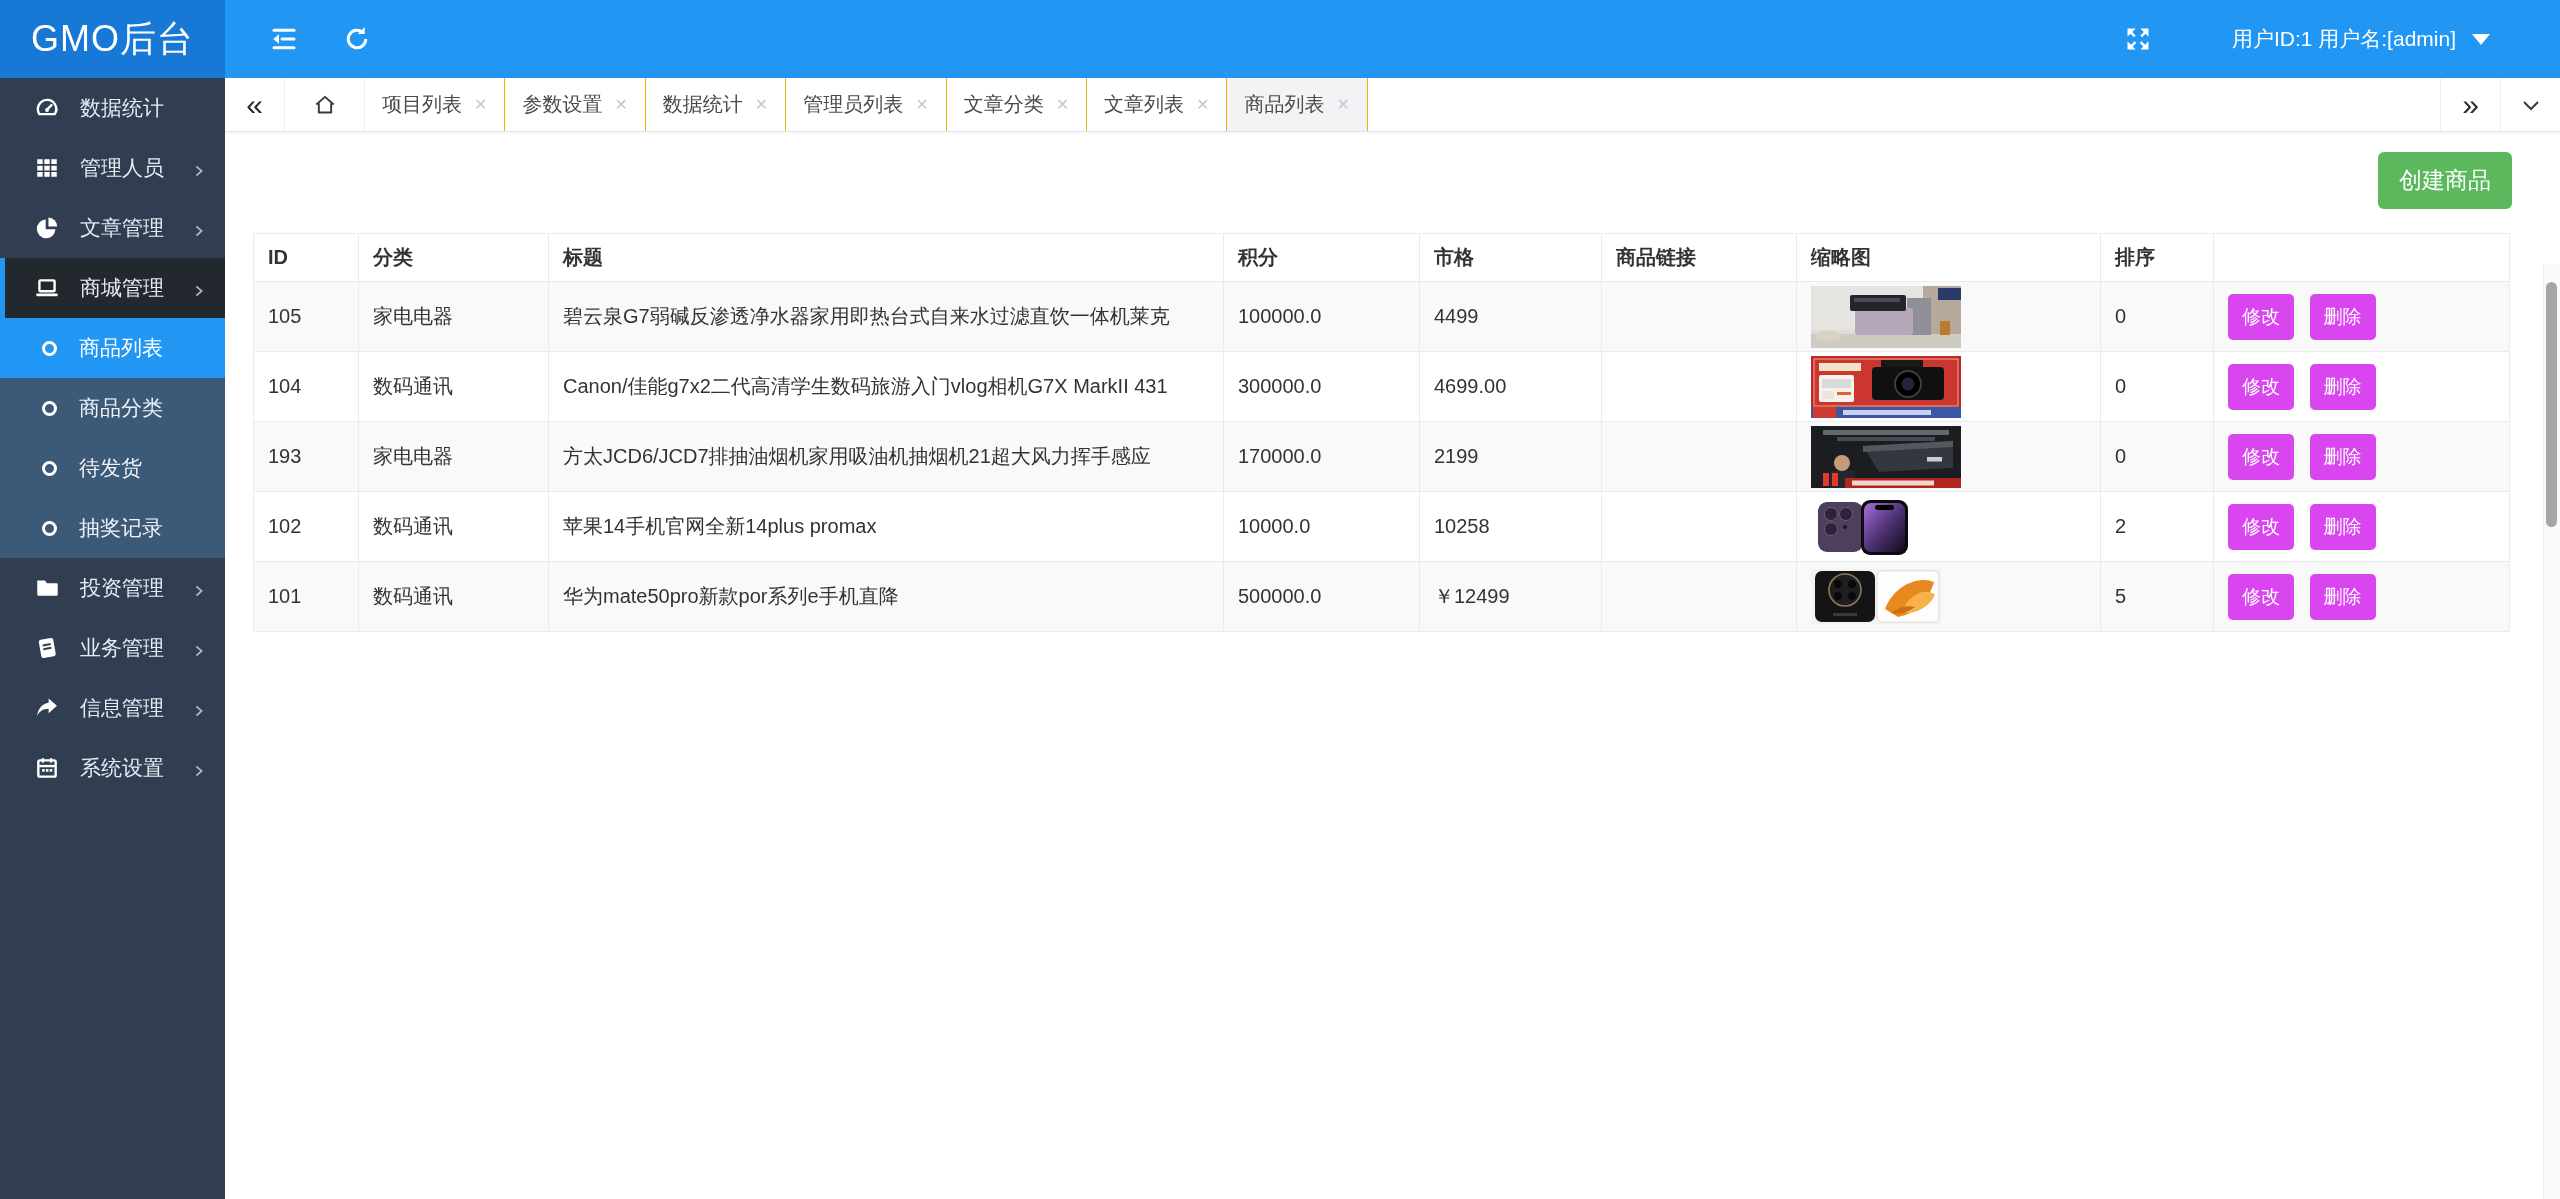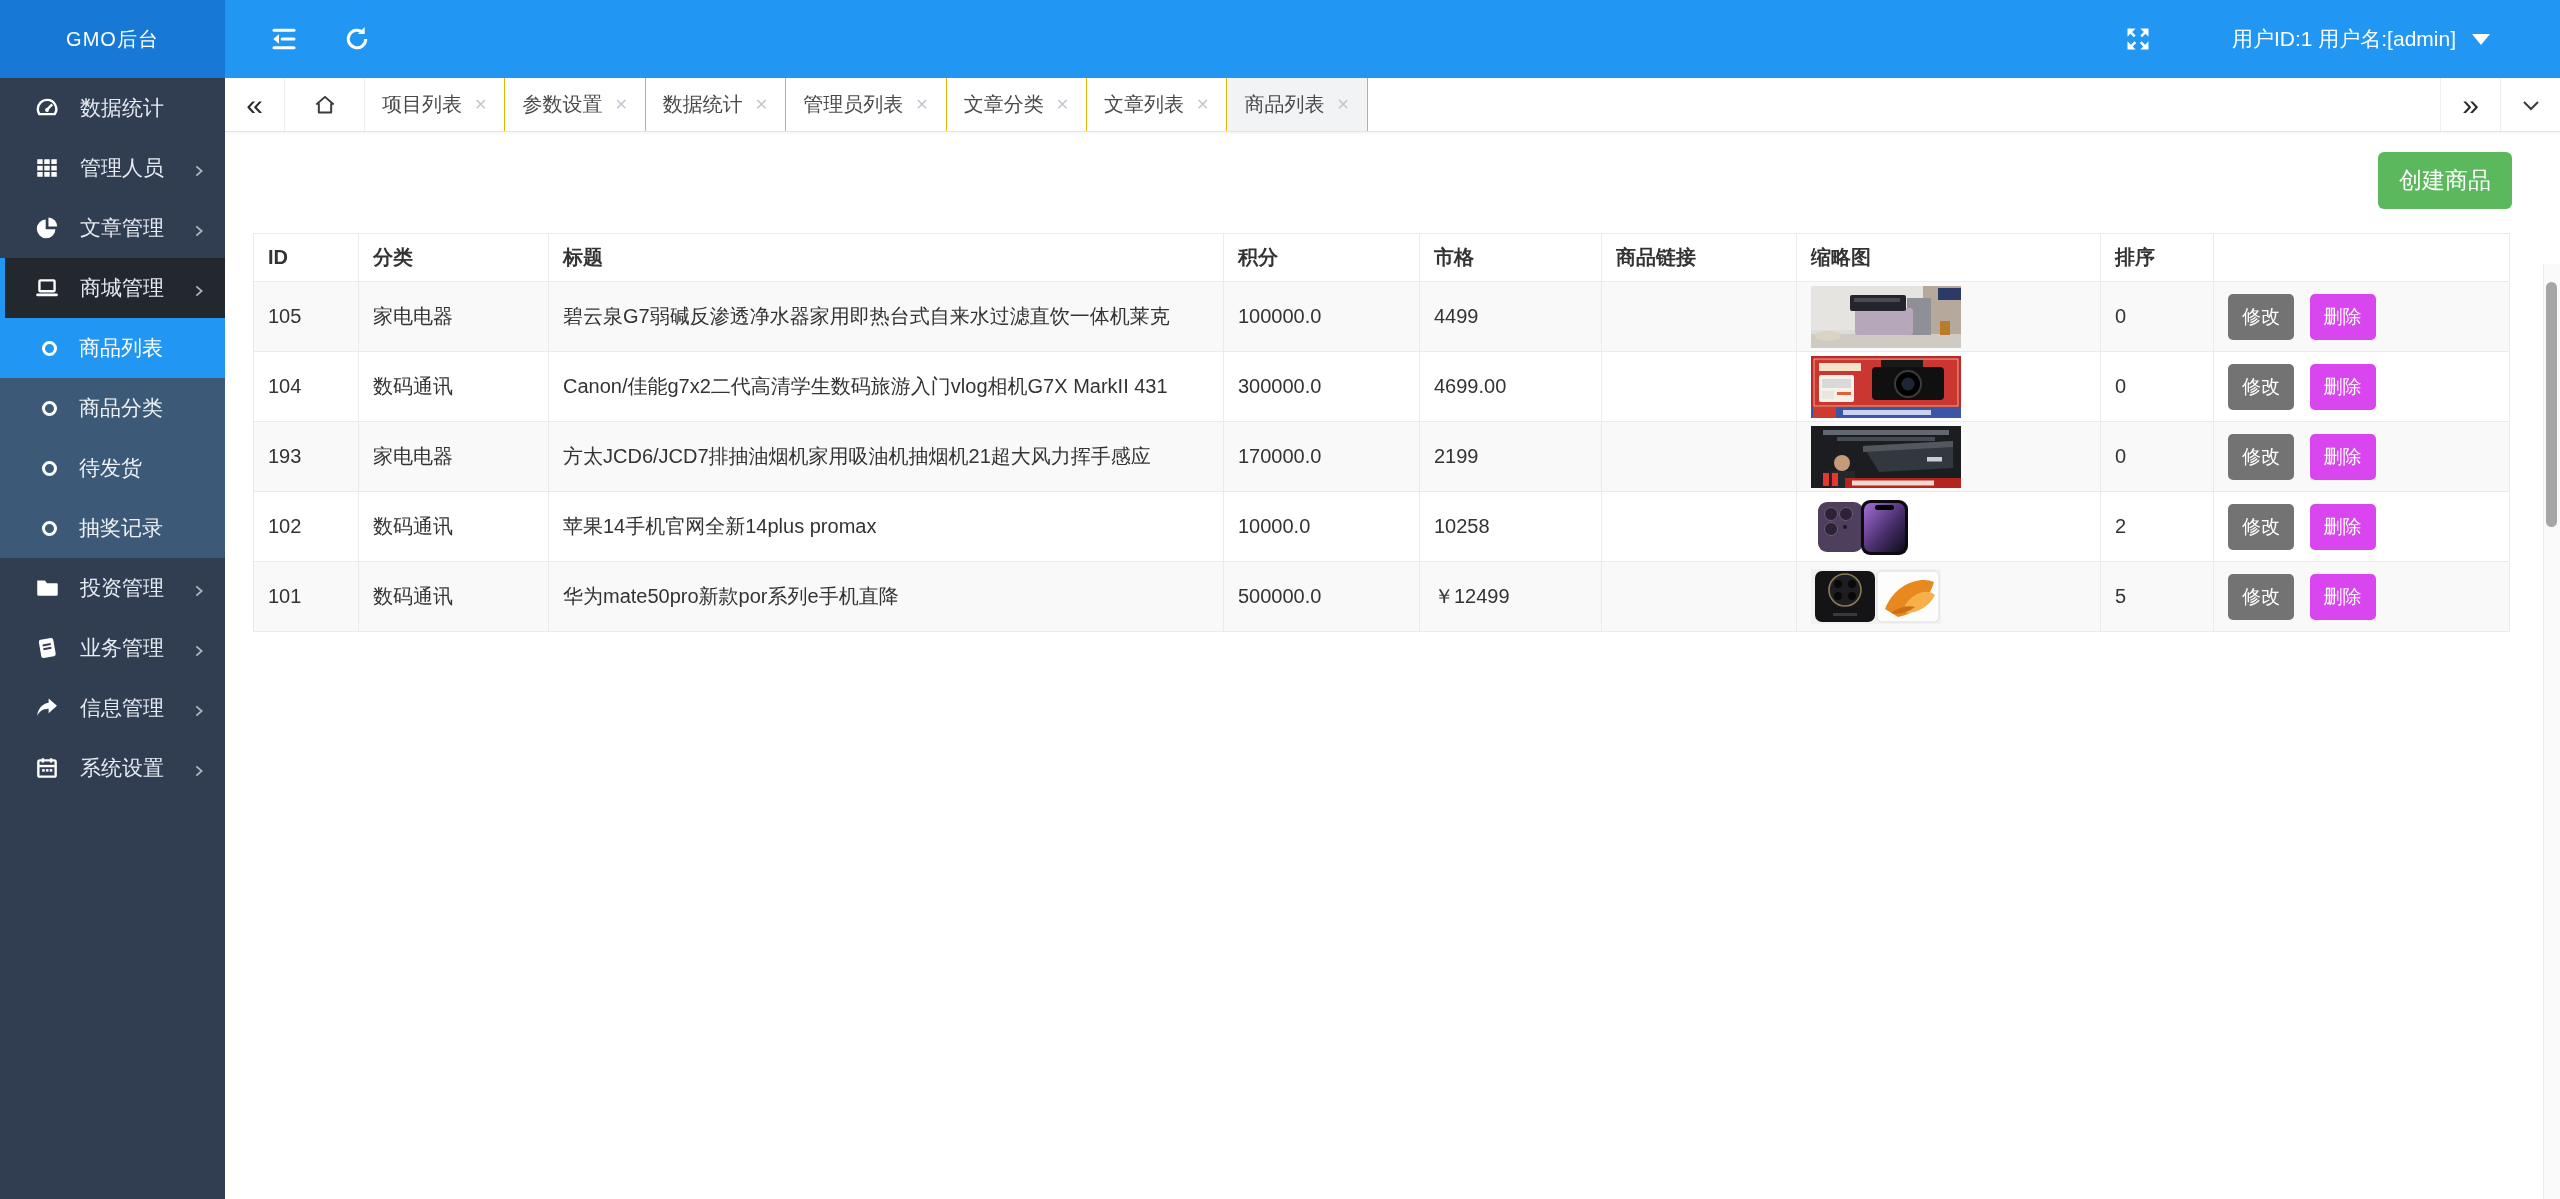--- a/index.html
+++ b/index.html
@@ -1,21 +1,21 @@
 <!DOCTYPE html>
 <html><head>
 <meta charset="utf-8">
 <style>
   * { margin:0; padding:0; box-sizing:border-box; }
   html,body { width:2560px; height:1199px; overflow:hidden; }
   body { font-family:"Liberation Sans","DejaVu Sans",sans-serif; background:#fff; position:relative; color:#333; }
 
   
   .topbar { position:absolute; top:0; left:0; right:0; height:78px; background:#2196f3; display:flex; align-items:center; z-index:20; }
-  .logo { width:225px; height:78px; background:#1779d5; color:#fff; font-size:20px; display:flex; align-items:center; justify-content:center; letter-spacing:1px; }
+  .logo { width:225px; height:78px; background:#1779d5; color:#fff; font-size:36px; display:flex; align-items:center; justify-content:center; letter-spacing:1px; }
   .topbar-icon { width:30px; height:30px; margin-left:44px; cursor:pointer; display:flex; align-items:center; }
   .topbar-right { margin-left:auto; display:flex; align-items:center; padding-right:70px; }
   .fullscreen { width:28px; height:28px; cursor:pointer; margin-right:80px; }
   .userbox { display:flex; align-items:center; color:#fff; font-size:21px; cursor:pointer; }
   .caret-down { width:0; height:0; border-left:9px solid transparent; border-right:9px solid transparent; border-top:11px solid #fff; margin-left:16px; }
 
   
   .sidebar { position:absolute; top:78px; left:0; bottom:0; width:225px; background:#313d51; z-index:15; }
   .side-item { height:60px; display:flex; align-items:center; padding:0 18px 0 34px; color:#e6ebf2; font-size:21px; cursor:pointer; position:relative; }
   .side-item .mi { width:26px; height:26px; margin-right:20px; flex:0 0 26px; }
@@ -43,21 +43,21 @@
 
   table.grid { position:absolute; left:28px; top:101px; width:2257px; border-collapse:collapse; table-layout:fixed; }
   .grid th, .grid td { border:1px solid #e9ecef; padding:0 14px; text-align:left; font-size:20px; color:#333; overflow:hidden; white-space:nowrap; }
   .grid th { height:48px; font-weight:700; background:#fff; }
   .grid td { height:70px; font-weight:400; }
   .grid tbody tr:nth-child(odd) { background:#f9f9f9; }
   .col-id{width:105px}.col-cat{width:190px}.col-title{width:675px}.col-pts{width:196px}.col-price{width:182px}.col-link{width:195px}.col-thumb{width:304px}.col-sort{width:113px}.col-act{width:auto}
   .thumb { display:inline-block; vertical-align:middle; line-height:0; cursor:default; }
   .thumb svg { display:block; }
   .btn { border:none; color:#fff; font-size:19px; padding:10px 14px; border-radius:5px; margin-right:10px; cursor:pointer; font-family:inherit; }
-  .btn.edit { background:#737373; }
+  .btn.edit { background:#d946ef; }
   .btn.del { background:#d946ef; }
 
   
   .vscroll-track { position:absolute; right:0; top:132px; bottom:0; width:17px; background:#fafafa; border-left:1px solid #ededed; z-index:12; }
   .vscroll-thumb { position:absolute; right:3px; top:18px; width:11px; height:245px; background:#a6a6a6; border-radius:6px; cursor:pointer; }
 </style>
 </head>
 <body>
 
 <header class="topbar">

